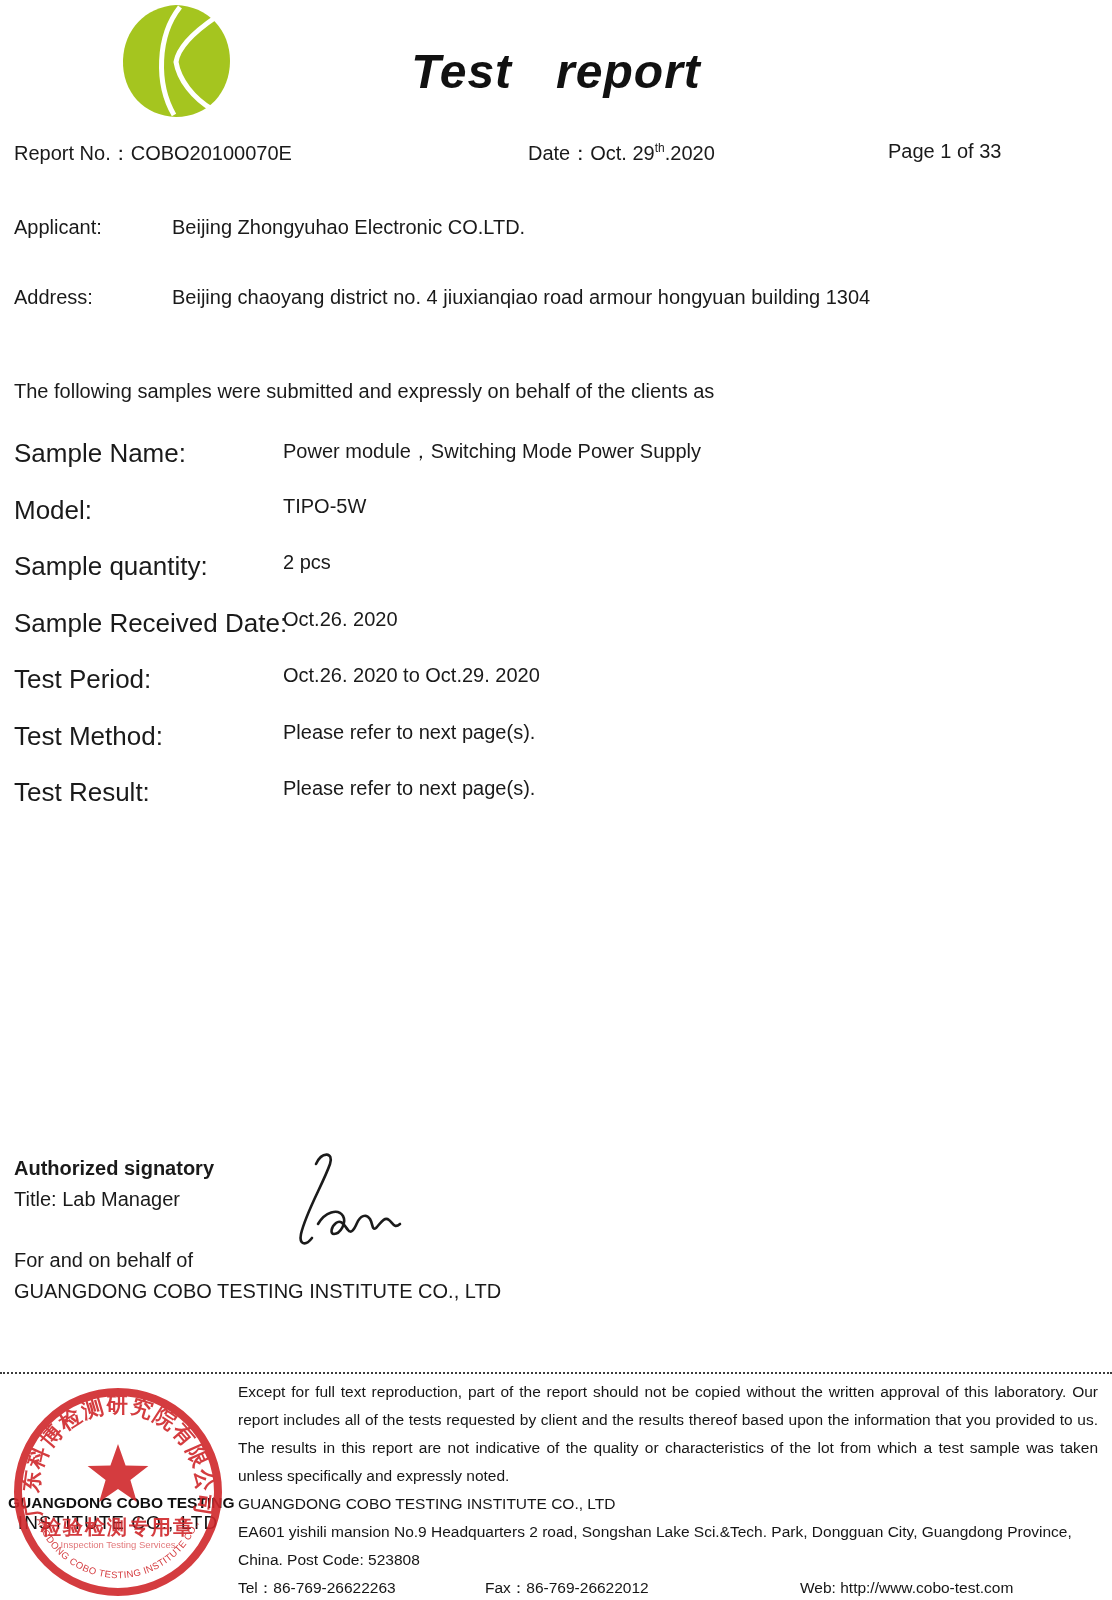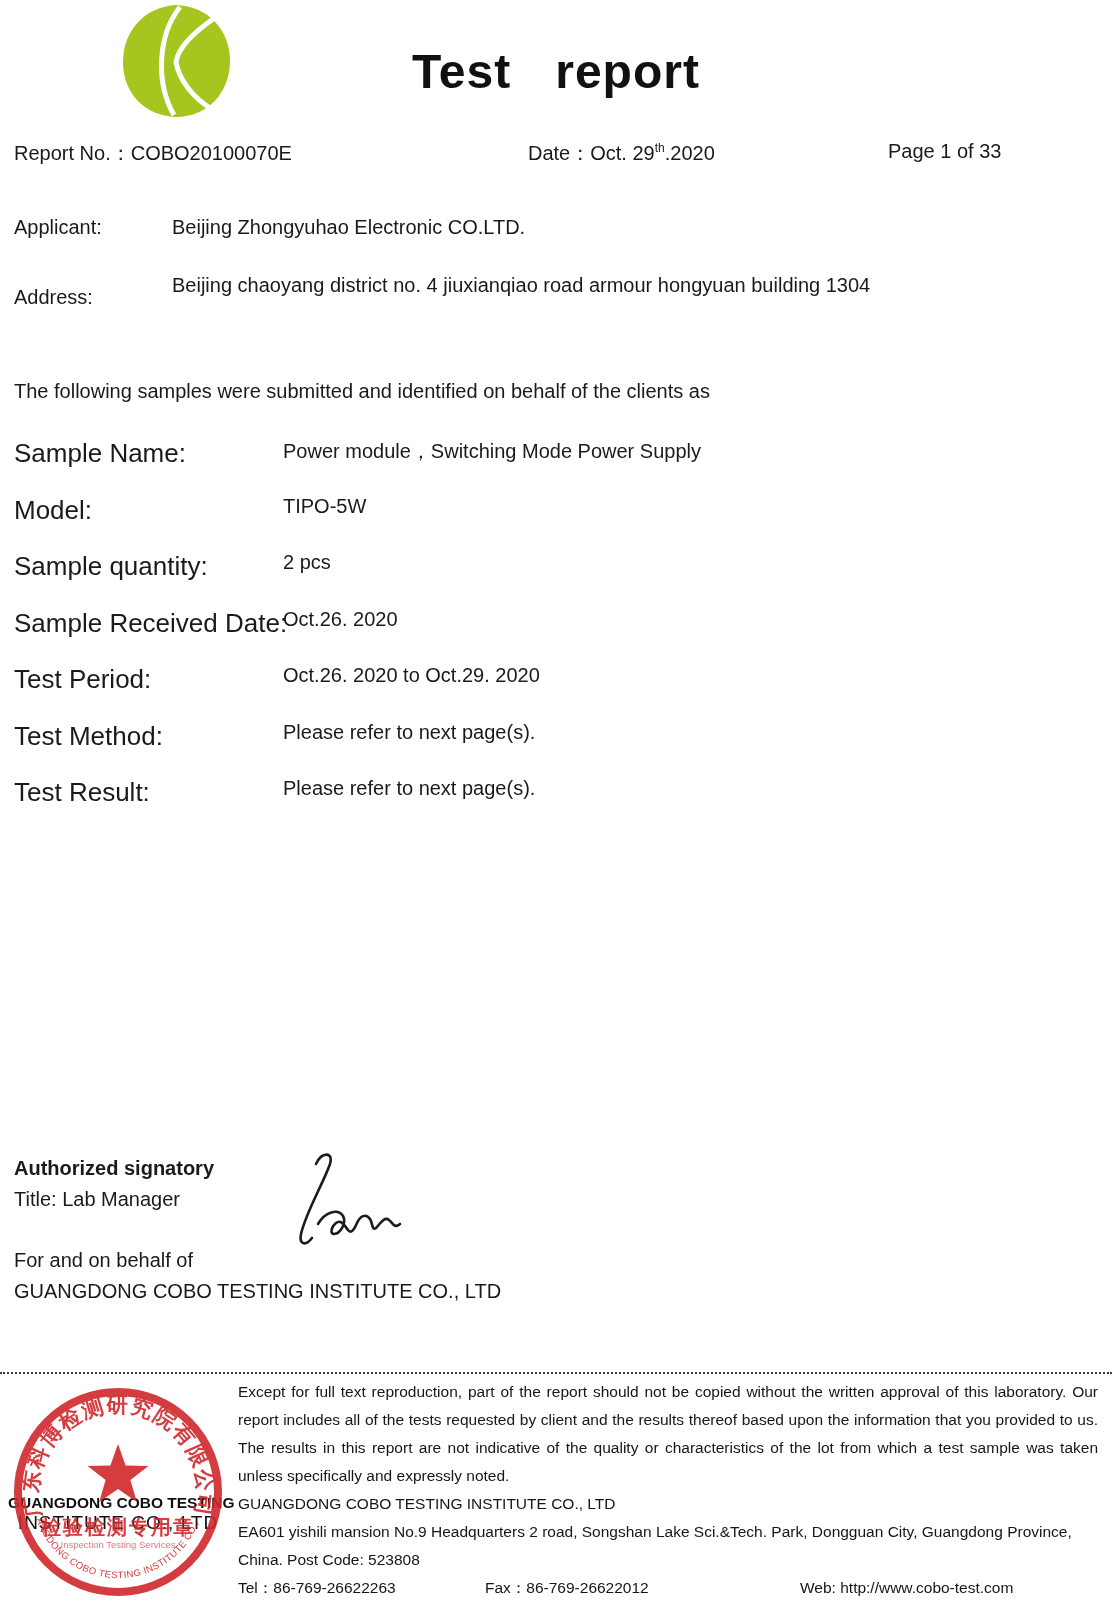--- a/index.html
+++ b/index.html
@@ -12,34 +12,35 @@
     margin: 0 auto;
     background: #ffffff;
     overflow: hidden;
   }
   
   .logo { position: absolute; left: 120px; top: 4px; width: 112px; height: 114px; }
   .title {
     position: absolute; left: 0; top: 44px; width: 100%;
     text-align: center; font-size: 48px; font-weight: bold; letter-spacing: 1px;
     color: #111;
+    font-style: italic;
   }
   .title .w1 { margin-right: 44px; }
   .report-row { position: absolute; left: 0; top: 140px; width: 100%; height: 28px; font-size: 20px; }
   .report-no   { position: absolute; left: 14px; }
   .date-cell   { position: absolute; left: 528px; }
   .date-cell sup { font-size: 12px; vertical-align: super; }
   .page-info   { position: absolute; left: 888px; }
 
   
   .fld { position: absolute; font-size: 20px; white-space: nowrap; }
   .app-label { left: 14px; top: 216px; }
   .app-value { left: 172px; top: 216px; }
   .addr-label { left: 14px; top: 286px; }
-  .addr-value { left: 172px; top: 274px; }
+  .addr-value { left: 172px; top: 286px; }
   .intro { position: absolute; left: 14px; top: 380px; font-size: 20px; }
 
   
   .sample-rows { position: absolute; left: 14px; top: 438px; width: 1084px; }
   .sample-row { position: relative; height: 56.5px; }
   .sample-row .lbl { position: absolute; left: 0; top: 0; font-size: 26px; white-space: nowrap; }
   .sample-row .val { position: absolute; left: 269px; top: 0; font-size: 20px; white-space: nowrap; }
 
   
   .sig-line { position: absolute; left: 14px; font-size: 20px; white-space: nowrap; }
@@ -91,21 +92,21 @@
     <span class="report-no"><span>Report No.：</span><span>COBO20100070E</span></span>
     <span class="date-cell"><span>Date：</span><span>Oct. 29</span><sup>th</sup><span>.2020</span></span>
     <span class="page-info">Page 1 of 33</span>
   </div>
 
   <span class="fld app-label">Applicant:</span>
   <span class="fld app-value">Beijing Zhongyuhao Electronic CO.LTD.</span>
   <span class="fld addr-label">Address:</span>
   <span class="fld addr-value">Beijing chaoyang district no. 4 jiuxianqiao road armour hongyuan building 1304</span>
 
-  <div class="intro">The following samples were submitted and identified on behalf of the clients as</div>
+  <div class="intro">The following samples were submitted and expressly on behalf of the clients as</div>
 
   <div class="sample-rows">
     <div class="sample-row">
       <span class="lbl">Sample Name:</span>
       <span class="val">Power module，Switching Mode Power Supply</span>
     </div>
     <div class="sample-row">
       <span class="lbl">Model:</span>
       <span class="val">TIPO-5W</span>
     </div>

